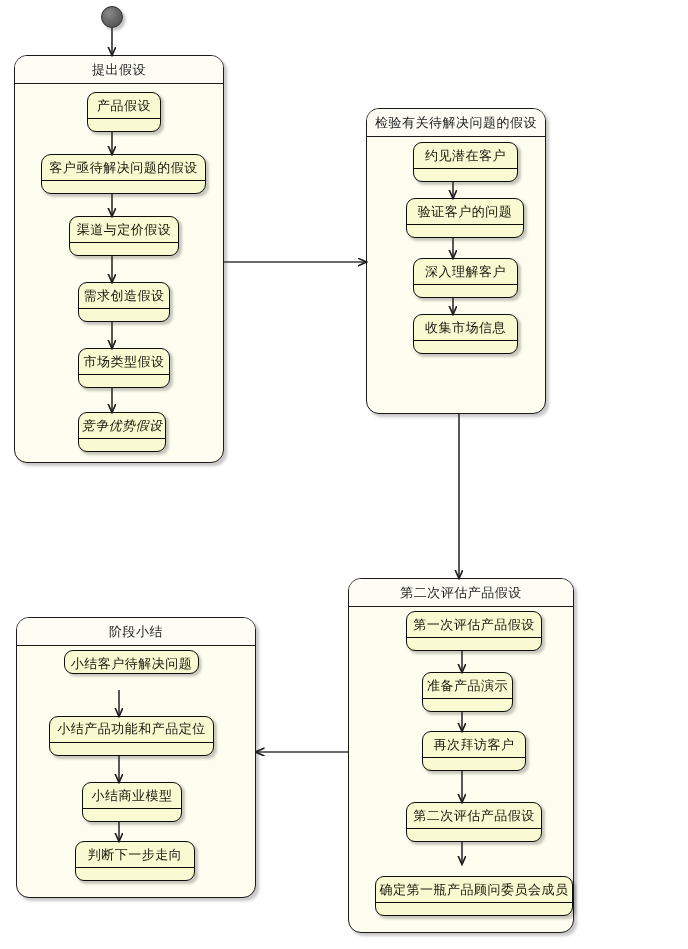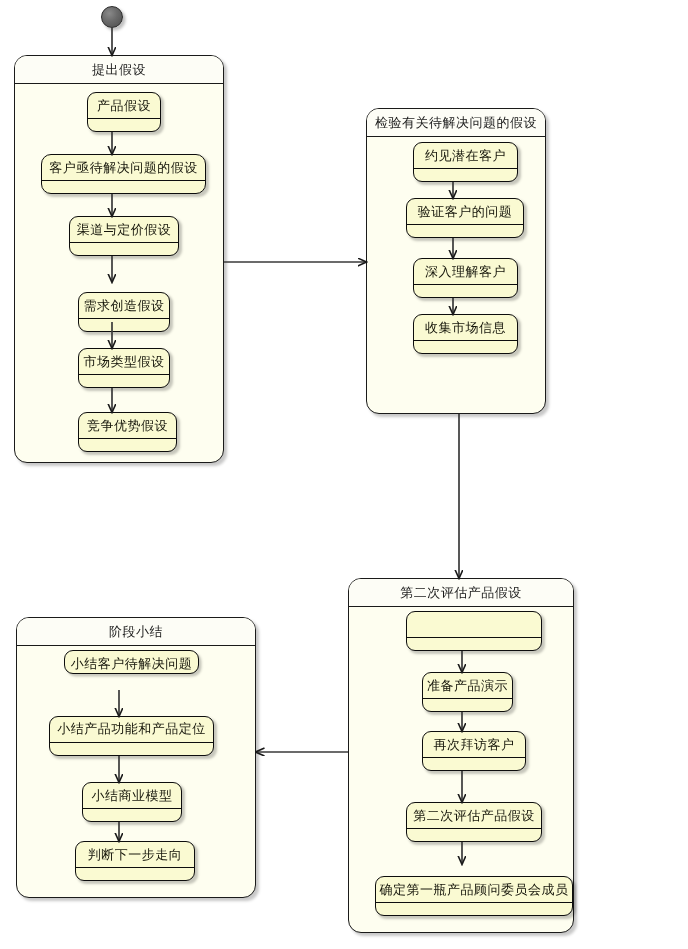--- a/index.html
+++ b/index.html
@@ -110,29 +110,29 @@
         <div class="act-divider"></div>
       </div>
       <div class="act" style="left: 29px; top: 154px; width: 165px; height: 40px; border-radius: 10px;">
         <span class="act-label">客户亟待解决问题的假设</span>
         <div class="act-divider"></div>
       </div>
       <div class="act" style="left: 57px; top: 216px; width: 110px; height: 40px;">
         <span class="act-label">渠道与定价假设</span>
         <div class="act-divider"></div>
       </div>
-      <div class="act" style="left: 66px; top: 292px; width: 92px; height: 40px;">
+      <div class="act" style="left: 66px; top: 282px; width: 92px; height: 40px;">
         <span class="act-label">需求创造假设</span>
         <div class="act-divider"></div>
       </div>
       <div class="act" style="left: 66px; top: 348px; width: 92px; height: 40px;">
         <span class="act-label">市场类型假设</span>
         <div class="act-divider"></div>
       </div>
-      <div class="act" style="left: 66px; top: 412px; width: 99px; height: 40px;">
+      <div class="act" style="left: 66px; top: 412px; width: 88px; height: 40px; font-style: italic;">
         <span class="act-label">竞争优势假设</span>
         <div class="act-divider"></div>
       </div>
       <div class="group" style="left: 366px; top: 108px; width: 180px; height: 306px;">
         <div class="group-title">检验有关待解决问题的假设</div>
       </div>
       <div class="act" style="left: 401px; top: 142px; width: 105px; height: 40px;">
         <span class="act-label">约见潜在客户</span>
         <div class="act-divider"></div>
       </div>
@@ -145,20 +145,21 @@
         <div class="act-divider"></div>
       </div>
       <div class="act" style="left: 401px; top: 314px; width: 105px; height: 40px;">
         <span class="act-label">收集市场信息</span>
         <div class="act-divider"></div>
       </div>
       <div class="group" style="left: 348px; top: 578px; width: 226px; height: 355px;">
         <div class="group-title">第二次评估产品假设</div>
       </div>
       <div class="act" style="left: 394px; top: 611px; width: 136px; height: 40px;">
+        <span class="act-label">第一次评估产品假设</span>
         <div class="act-divider"></div>
       </div>
       <div class="act" style="left: 410px; top: 672px; width: 91px; height: 40px;">
         <span class="act-label">准备产品演示</span>
         <div class="act-divider"></div>
       </div>
       <div class="act" style="left: 410px; top: 731px; width: 104px; height: 40px;">
         <span class="act-label">再次拜访客户</span>
         <div class="act-divider"></div>
       </div>

